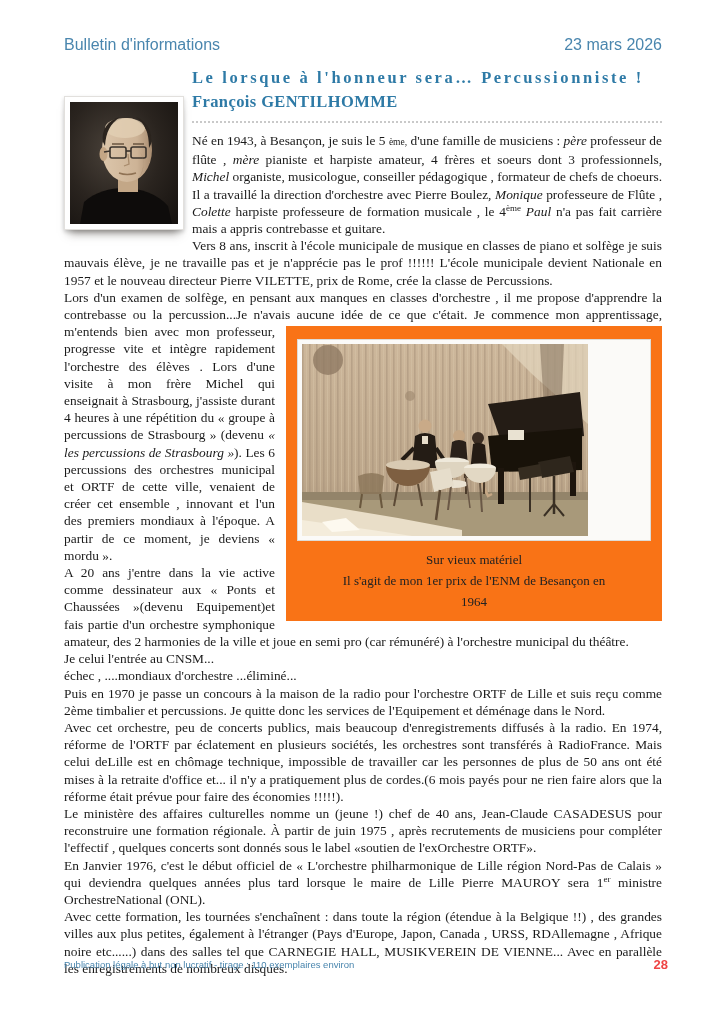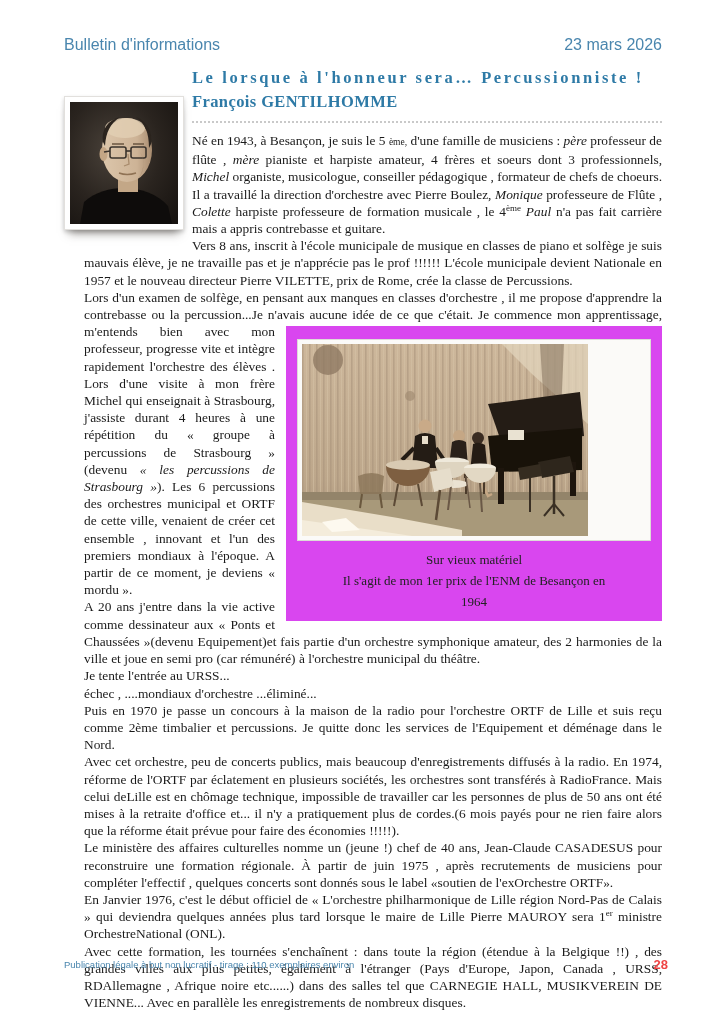--- a/index.html
+++ b/index.html
@@ -16,26 +16,26 @@
   .portrait-float{float:left;width:122px;margin:36px 6px 24px 0;}
   .portrait-frame{background:#fff;border:1px solid #e2e0dd;padding:5px;width:108px;
     box-shadow:0 8px 9px -5px rgba(60,55,50,.55), 0 2px 4px rgba(0,0,0,.18);}
   .portrait-frame svg{display:block;}
   
   .title{color:#2e7aa6;font-weight:bold;font-size:16.5px;line-height:24px;padding-top:6px;}
   .title .l1{letter-spacing:2.6px;}
   .title .l2{letter-spacing:.4px;}
   .dotted{overflow:hidden;border-top:2px dotted #c9c9c9;height:0;margin:7px 0 9px 0;}
   
-  .para{font-size:13.4px;line-height:17.2px;text-align:justify;margin:0;padding-left:20px;}
+  .para{font-size:13.4px;line-height:17.2px;text-align:justify;margin:0;}
   .para.gap{}
   .para small{font-size:9.5px;}
   .para sup{font-size:9px;line-height:0;}
   
-  .photo-figure{float:right;width:376px;margin:3px 0 8px 11px;background:#d946ef;
+  .photo-figure{float:right;width:376px;margin:3px 0 8px 11px;background:#f97316;
     padding:13px 11px 9px 11px;box-sizing:border-box;}
   .photo-inner{background:#fbfaf8;border:1px solid #dddbd7;padding:4px;}
   .photo-inner svg{display:block;}
   .caption{font-size:13px;line-height:21px;text-align:center;color:#222;margin-top:8px;}
   
   .footer{position:absolute;left:64px;right:56px;top:957px;display:flex;
     justify-content:space-between;align-items:center;
     font-family:"Liberation Sans", sans-serif;color:#4a86ae;}
   .footer .left{font-size:9.5px;}
   .footer .page-num{font-size:13px;font-weight:bold;color:#ef4444;}
@@ -193,21 +193,21 @@
           <polygon points="20,178 44,174 58,186 30,188" fill="#fdf9ef"></polygon>
         </svg>
       </div>
       <div class="caption">
         <div>Sur vieux matériel</div>
         <div>Il s'agit de mon 1er prix de l'ENM de Besançon en</div>
         <div>1964</div>
       </div>
     </div><span>apprentissage, m'entends bien avec mon professeur, progresse vite et intègre rapidement l'orchestre des élèves . Lors d'une visite à mon frère Michel qui enseignait à Strasbourg, j'assiste durant 4 heures à une répétition du « groupe à percussions de Strasbourg » (devenu </span><i>« les percussions de Strasbourg »</i><span>). Les 6 percussions des orchestres municipal et ORTF de cette ville, venaient de créer cet ensemble , innovant et l'un des premiers mondiaux à l'époque. A partir de ce moment, je deviens « mordu ».</span></div>
       <div class="para"><span>A 20 ans j'entre dans la vie active comme dessinateur aux « Ponts et Chaussées »(devenu Equipement)et fais partie d'un orchestre symphonique amateur, des 2 harmonies de la ville et joue en semi pro (car rémunéré) à l'orchestre municipal du théâtre.</span></div>
-      <div class="para"><span>Je tente l'entrée au URSS...</span></div>
+      <div class="para"><span>Je celui l'entrée au CNSM...</span></div>
       <div class="para"><span>échec , ....mondiaux d'orchestre ...éliminé...</span></div>
       <div class="para"><span>Puis en 1970 je passe un concours à la maison de la radio pour l'orchestre ORTF de Lille et suis reçu comme 2ème timbalier et percussions. Je quitte donc les services de l'Equipement et déménage dans le Nord.</span></div>
       <div class="para"><span>Avec cet orchestre, peu de concerts publics, mais beaucoup d'enregistrements diffusés à la radio. En 1974, réforme de l'ORTF par éclatement en plusieurs sociétés, les orchestres sont transférés à RadioFrance. Mais celui deLille est en chômage technique, impossible de travailler car les personnes de plus de 50 ans ont été mises à la retraite d'office et...  il n'y a pratiquement plus de cordes.(6 mois payés pour ne rien faire alors que la réforme était prévue pour faire des économies !!!!!).</span></div>
       <div class="para"><span>Le ministère des affaires culturelles nomme un (jeune !) chef de 40 ans, Jean-Claude CASADESUS pour reconstruire une formation régionale. À partir de juin 1975 , après recrutements de musiciens pour compléter l'effectif , quelques concerts sont donnés sous le label «soutien de l'exOrchestre ORTF».</span></div>
       <div class="para"><span>En Janvier 1976, c'est le début officiel de « L'orchestre philharmonique de Lille région Nord-Pas de Calais » qui deviendra quelques années plus tard lorsque le maire de Lille Pierre MAUROY sera 1</span><sup>er</sup><span> ministre OrchestreNational (ONL).</span></div>
       <div class="para"><span>Avec cette formation, les tournées s'enchaînent : dans toute la région (étendue à la Belgique !!) , des grandes villes aux plus petites, également à l'étranger (Pays d'Europe, Japon, Canada , URSS, RDAllemagne , Afrique noire etc......) dans des salles tel que CARNEGIE HALL, MUSIKVEREIN DE VIENNE... Avec en parallèle les enregistrements de nombreux disques.</span></div>
       <div class="clear"></div>
     </div>
   </div>
 

